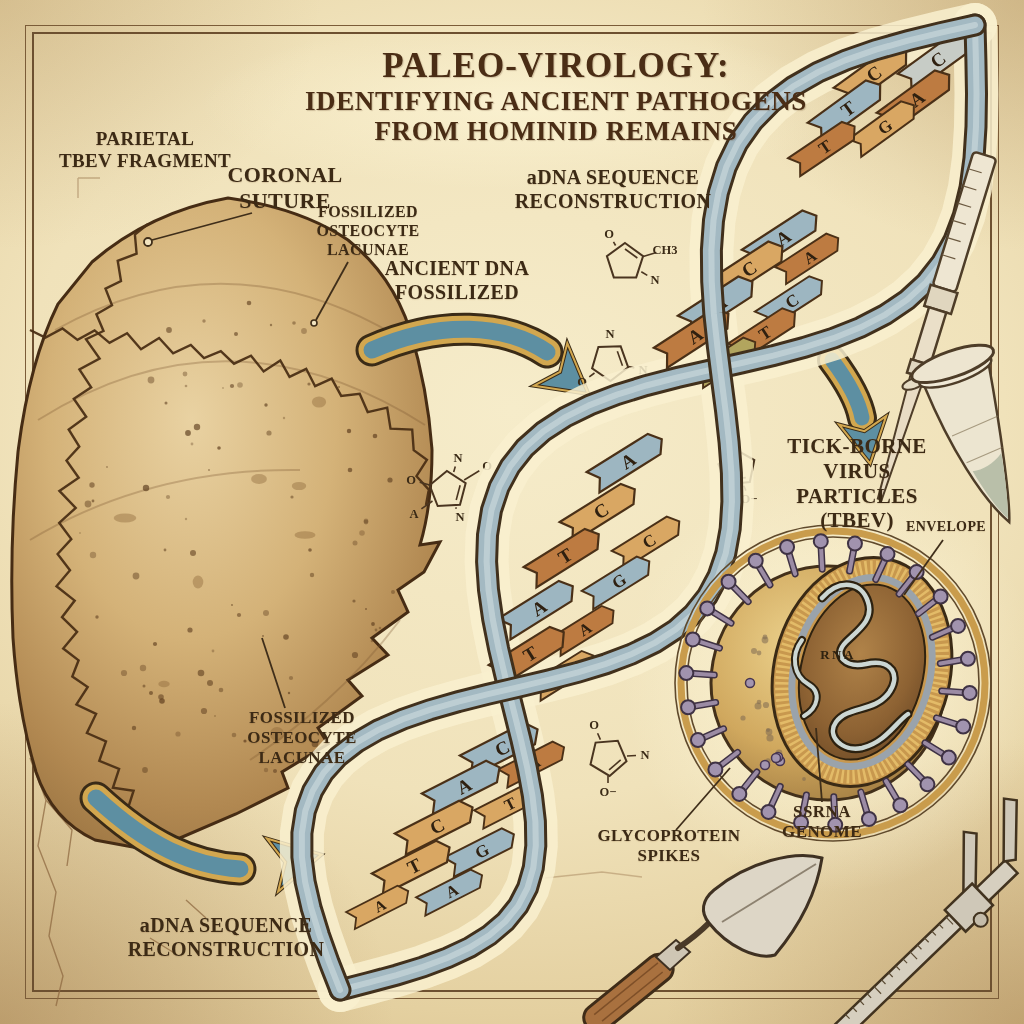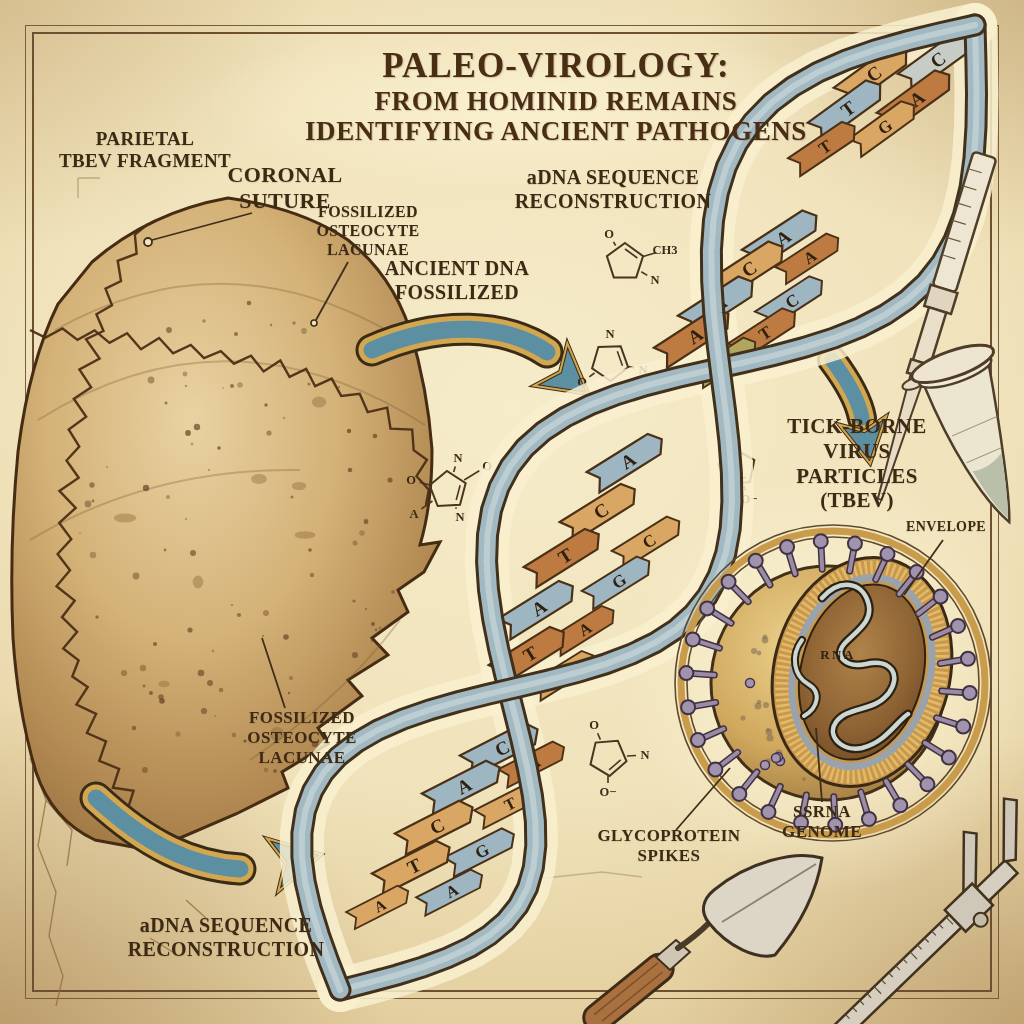--- a/index.html
+++ b/index.html
@@ -598,36 +598,36 @@
         <path d="M -9,-62 L -58,-110 L -48,-118 L -4,-74 Z" fill="#cfc8b8" stroke="#42331f" stroke-width="2.5"></path>
         <rect x="-15" y="-80" width="30" height="38" fill="#cfc8b8" stroke="#42331f" stroke-width="2.5"></rect>
         <circle cx="17" cy="-61" r="7" fill="#c4bcaa" stroke="#42331f" stroke-width="2"></circle>
         <rect x="-3" y="120" width="6" height="24" fill="#cfc8b8" stroke="#42331f" stroke-width="2"></rect>
       </g>
     </g>
   </svg>
 
   <div class="title">
     <div class="t1">PALEO-VIROLOGY:</div>
+    <div class="t2">IDENTIFYING ANCIENT PATHOGENS</div>
     <div class="t2">FROM HOMINID REMAINS</div>
-    <div class="t2">IDENTIFYING ANCIENT PATHOGENS</div>
   </div>
 
   <div class="lbl" style="left:145px;top:150px;font-size:19px;">PARIETAL
 TBEV FRAGMENT</div>
   <div class="lbl" style="left:285px;top:188px;font-size:22px;">CORONAL
 SUTURE</div>
   <div class="lbl" style="left:368px;top:231px;font-size:16px;">FOSSILIZED
 OSTEOCYTE
 LACUNAE</div>
   <div class="lbl" style="left:457px;top:281px;font-size:20px;">ANCIENT DNA
 FOSSILIZED</div>
   <div class="lbl" style="left:613px;top:190px;font-size:20px;">aDNA SEQUENCE
 RECONSTRUCTION</div>
-  <div class="lbl" style="left:857px;top:464px;font-size:21px;">TICK-BORNE VIRUS
+  <div class="lbl" style="left:857px;top:484px;font-size:21px;">TICK-BORNE VIRUS
 PARTICLES (TBEV)</div>
   <div class="lbl" style="left:946px;top:527px;font-size:14px;">ENVELOPE</div>
   <div class="lbl" style="left:838px;top:655px;font-size:13px;letter-spacing:2.5px;color:#2e2210;text-shadow:none;">RNA</div>
   <div class="lbl" style="left:822px;top:822px;font-size:17px;">SSRNA
 GENOME</div>
   <div class="lbl" style="left:669px;top:846px;font-size:17px;">GLYCOPROTEIN
 SPIKES</div>
   <div class="lbl" style="left:302px;top:738px;font-size:17px;">FOSSILIZED
 OSTEOCYTE
 LACUNAE</div>

